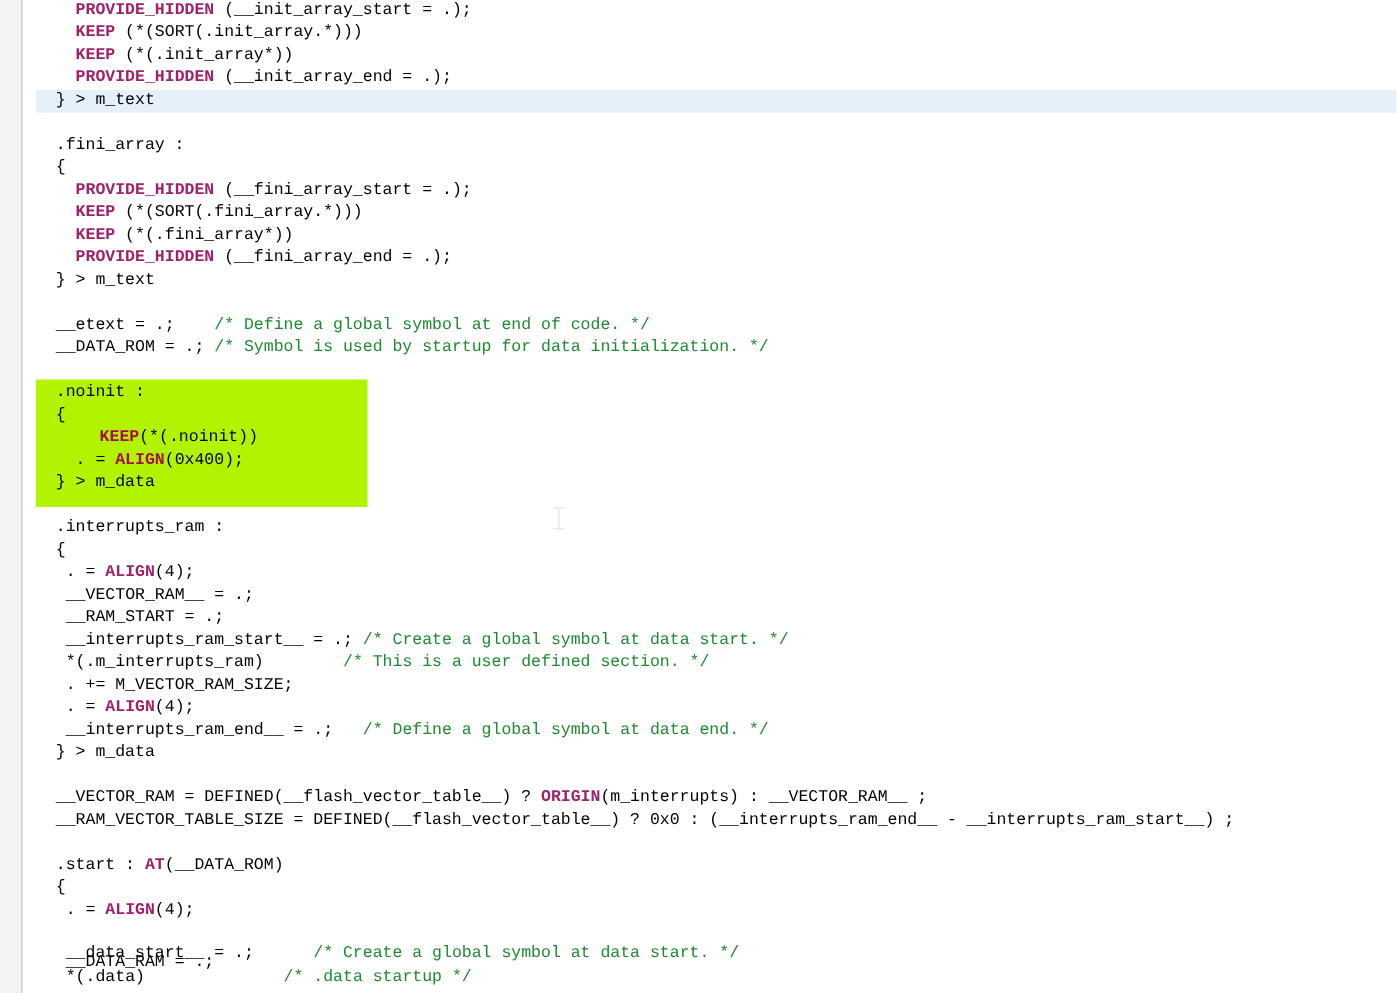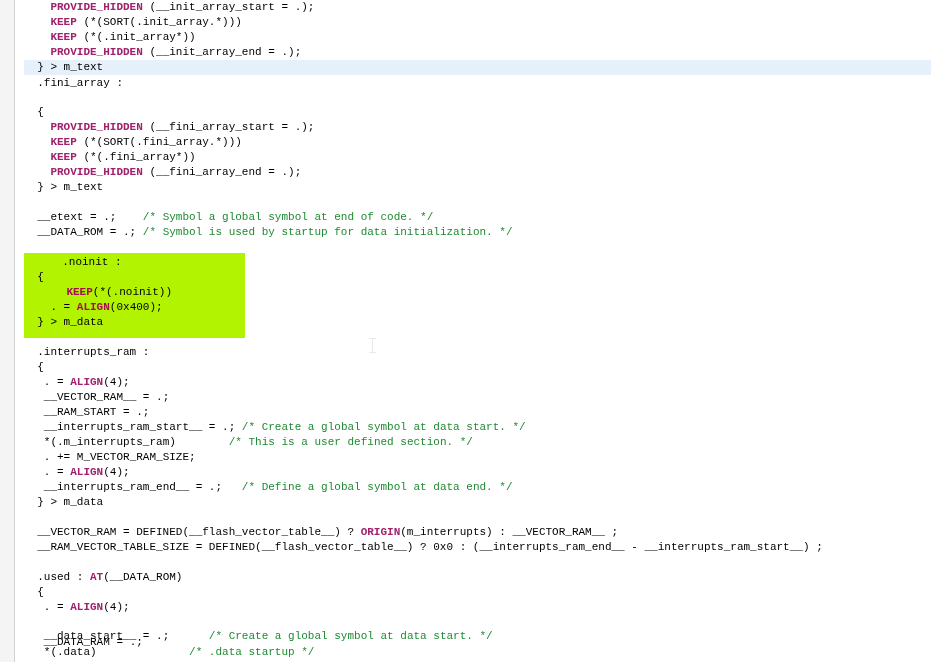--- a/index.html
+++ b/index.html
@@ -121,53 +121,53 @@
         <div class="line-highlight" style="top: 60px; width: 907px;"></div>
         <div class="block-highlight" style="top: 253px; left: 7px; width: 221px; height: 85px;"></div>
       </div>
     <div id="lines">
         <div class="line" style="top: 0px;"><span>    </span><span class="kw">PROVIDE_HIDDEN</span><span class="plain"> (__init_array_start = .);</span></div>
         <div class="line" style="top: 15px;"><span>    </span><span class="kw">KEEP</span><span class="plain"> (*(SORT(.init_array.*)))</span></div>
         <div class="line" style="top: 30px;"><span>    </span><span class="kw">KEEP</span><span class="plain"> (*(.init_array*))</span></div>
         <div class="line" style="top: 45px;"><span>    </span><span class="kw">PROVIDE_HIDDEN</span><span class="plain"> (__init_array_end = .);</span></div>
         <div class="line" style="top: 60px;"><span>  </span><span class="plain">} &gt; m_text</span></div>
         <div class="line" style="top: 75px;"><span></span></div>
-        <div class="line" style="top: 76px;"><span>  </span><span class="plain">.fini_array :</span></div>
+        <div class="line" style="top: 90px;"><span>  </span><span class="plain">.fini_array :</span></div>
         <div class="line" style="top: 105px;"><span>  </span><span class="plain">{</span></div>
         <div class="line" style="top: 120px;"><span>    </span><span class="kw">PROVIDE_HIDDEN</span><span class="plain"> (__fini_array_start = .);</span></div>
         <div class="line" style="top: 135px;"><span>    </span><span class="kw">KEEP</span><span class="plain"> (*(SORT(.fini_array.*)))</span></div>
         <div class="line" style="top: 150px;"><span>    </span><span class="kw">KEEP</span><span class="plain"> (*(.fini_array*))</span></div>
         <div class="line" style="top: 165px;"><span>    </span><span class="kw">PROVIDE_HIDDEN</span><span class="plain"> (__fini_array_end = .);</span></div>
         <div class="line" style="top: 180px;"><span>  </span><span class="plain">} &gt; m_text</span></div>
         <div class="line" style="top: 195px;"><span></span></div>
-        <div class="line" style="top: 210px;"><span>  </span><span class="plain">__etext = .;    </span><span class="cmt">/* Symbol a global symbol at end of code. */</span></div>
+        <div class="line" style="top: 210px;"><span>  </span><span class="plain">__etext = .;    </span><span class="cmt">/* Define a global symbol at end of code. */</span></div>
         <div class="line" style="top: 225px;"><span>  </span><span class="plain">__DATA_ROM = .; </span><span class="cmt">/* Symbol is used by startup for data initialization. */</span></div>
         <div class="line" style="top: 240px;"><span></span></div>
-        <div class="line" style="top: 255px; margin-left: 25px;"><span>  </span><span class="plain">.noinit :</span></div>
+        <div class="line" style="top: 255px;"><span>  </span><span class="plain">.noinit :</span></div>
         <div class="line" style="top: 270px;"><span>  </span><span class="plain">{</span></div>
         <div class="line" style="top: 285px; margin-left: 16px;"><span>    </span><span class="kw-on-green">KEEP</span><span class="plain">(*(.noinit))</span></div>
         <div class="line" style="top: 300px;"><span>    </span><span class="plain">. = </span><span class="kw-on-green">ALIGN</span><span class="plain">(0x400);</span></div>
         <div class="line" style="top: 315px;"><span>  </span><span class="plain">} &gt; m_data</span></div>
         <div class="line" style="top: 330px;"><span></span></div>
         <div class="line" style="top: 345px;"><span>  </span><span class="plain">.interrupts_ram :</span></div>
         <div class="line" style="top: 360px;"><span>  </span><span class="plain">{</span></div>
         <div class="line" style="top: 375px;"><span>   </span><span class="plain">. = </span><span class="kw">ALIGN</span><span class="plain">(4);</span></div>
         <div class="line" style="top: 390px;"><span>   </span><span class="plain">__VECTOR_RAM__ = .;</span></div>
         <div class="line" style="top: 405px;"><span>   </span><span class="plain">__RAM_START = .;</span></div>
         <div class="line" style="top: 420px;"><span>   </span><span class="plain">__interrupts_ram_start__ = .; </span><span class="cmt">/* Create a global symbol at data start. */</span></div>
         <div class="line" style="top: 435px;"><span>   </span><span class="plain">*(.m_interrupts_ram)        </span><span class="cmt">/* This is a user defined section. */</span></div>
         <div class="line" style="top: 450px;"><span>   </span><span class="plain">. += M_VECTOR_RAM_SIZE;</span></div>
         <div class="line" style="top: 465px;"><span>   </span><span class="plain">. = </span><span class="kw">ALIGN</span><span class="plain">(4);</span></div>
         <div class="line" style="top: 480px;"><span>   </span><span class="plain">__interrupts_ram_end__ = .;   </span><span class="cmt">/* Define a global symbol at data end. */</span></div>
         <div class="line" style="top: 495px;"><span>  </span><span class="plain">} &gt; m_data</span></div>
         <div class="line" style="top: 510px;"><span></span></div>
         <div class="line" style="top: 525px;"><span>  </span><span class="plain">__VECTOR_RAM = DEFINED(__flash_vector_table__) ? </span><span class="kw">ORIGIN</span><span class="plain">(m_interrupts) : __VECTOR_RAM__ ;</span></div>
         <div class="line" style="top: 540px; text-align: center;"><span>  </span><span class="plain">__RAM_VECTOR_TABLE_SIZE = DEFINED(__flash_vector_table__) ? 0x0 : (__interrupts_ram_end__ - __interrupts_ram_start__) ;</span></div>
         <div class="line" style="top: 555px;"><span></span></div>
-        <div class="line" style="top: 570px;"><span>  </span><span class="plain">.used : </span><span class="kw">AT</span><span class="plain">(__DATA_ROM)</span></div>
+        <div class="line" style="top: 570px;"><span>  </span><span class="plain">.start : </span><span class="kw">AT</span><span class="plain">(__DATA_ROM)</span></div>
         <div class="line" style="top: 585px;"><span>  </span><span class="plain">{</span></div>
         <div class="line" style="top: 600px;"><span>   </span><span class="plain">. = </span><span class="kw">ALIGN</span><span class="plain">(4);</span></div>
         <div class="line" style="top: 635px;"><span>   </span><span class="plain">__DATA_RAM = .;</span></div>
         <div class="line" style="top: 606px; margin-top: 23px;"><span>   </span><span class="plain">__data_start__ = .;      </span><span class="cmt">/* Create a global symbol at data start. */</span></div>
         <div class="line" style="top: 645px;"><span>   </span><span class="plain">*(.data)              </span><span class="cmt">/* .data startup */</span></div>
       </div>
 
     <div id="mouse-cursor" style="left: 352px; top: 338px;">
       <div class="cap-top"></div>
       <div class="stem"></div>

